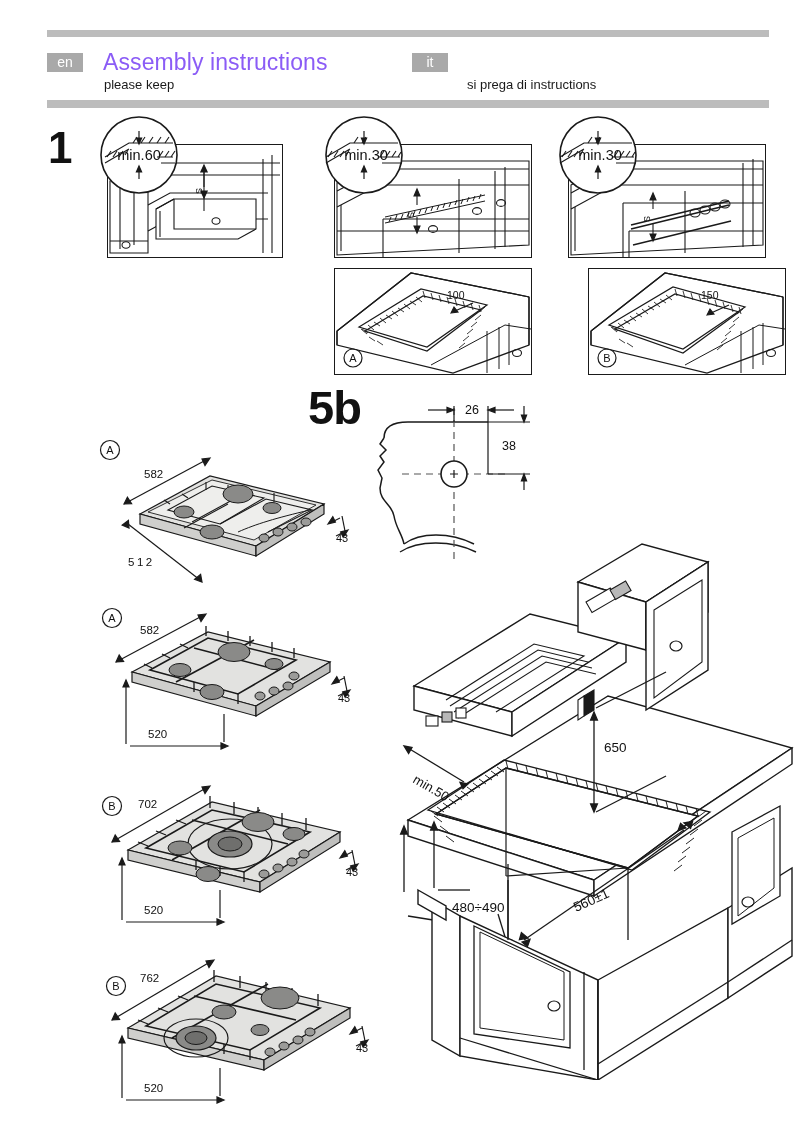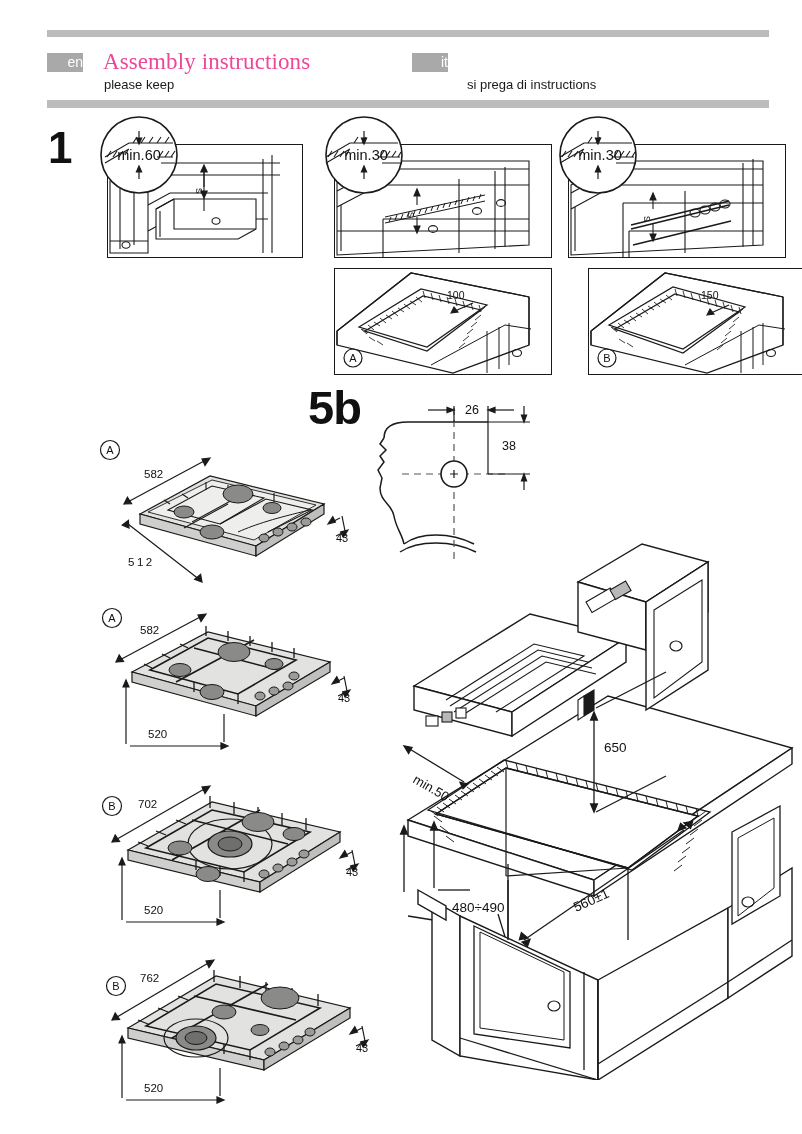--- a/index.html
+++ b/index.html
@@ -6,40 +6,40 @@
   body{width:802px;height:1134px;position:relative;overflow:hidden;
        font-family:"Liberation Sans","DejaVu Sans",sans-serif;color:#1a1a1a;}
   .page{position:absolute;inset:0;}
 
   
   .rule{position:absolute;left:47px;width:722px;background:#bcbcbc;}
   #rule-top{top:30px;height:7px;}
   #rule-mid{top:100px;height:8px;}
 
   .lang-badge{position:absolute;width:36px;height:19px;background:#a9a9a9;
-    color:#fff;font-size:14px;line-height:19px;text-align:right;font-weight:400;}
+    color:#fff;font-size:14px;line-height:19px;text-align:center;font-weight:400;}
   .title{position:absolute;font-size:23px;font-weight:400;letter-spacing:.1px;
-    color:#ec4899;white-space:nowrap;font-family:Liberation Serif, serif;}
+    color:#8b5cf6;white-space:nowrap;}
   .subtitle{position:absolute;font-size:13px;color:#1a1a1a;white-space:nowrap;}
 
   #badge-en{left:47px;top:53px;}
   #title-en{left:103px;top:49px;}
   #sub-en{left:104px;top:77px;}
   #badge-it{left:412px;top:53px;}
   #title-it{left:466px;top:49px;}
   #sub-it{left:467px;top:77px;}
 
   
   .stepnum{position:absolute;font-size:44px;font-weight:700;letter-spacing:-1px;
     color:#111;line-height:1;}
   #step-1{left:48px;top:126px;}
   #step-1b{left:308px;top:384px;font-size:47px;}
 
   
-  .fig{position:absolute;border:1.3px solid #1a1a1a;background:#fff;overflow:hidden;padding-left:20px;}
+  .fig{position:absolute;border:1.3px solid #1a1a1a;background:#fff;overflow:hidden;}
   #fig-r1c1{left:107px;top:144px;width:174px;height:112px;}
   #fig-r1c2{left:334px;top:144px;width:196px;height:112px;}
   #fig-r1c3{left:568px;top:144px;width:196px;height:112px;}
   #fig-r2c1{left:107px;top:268px;width:174px;height:105px;}
   #fig-r2c2{left:334px;top:268px;width:196px;height:105px;}
   #fig-r2c3{left:588px;top:268px;width:196px;height:105px;}
 
   .figsvg{position:absolute;left:0;top:0;}
 
   

